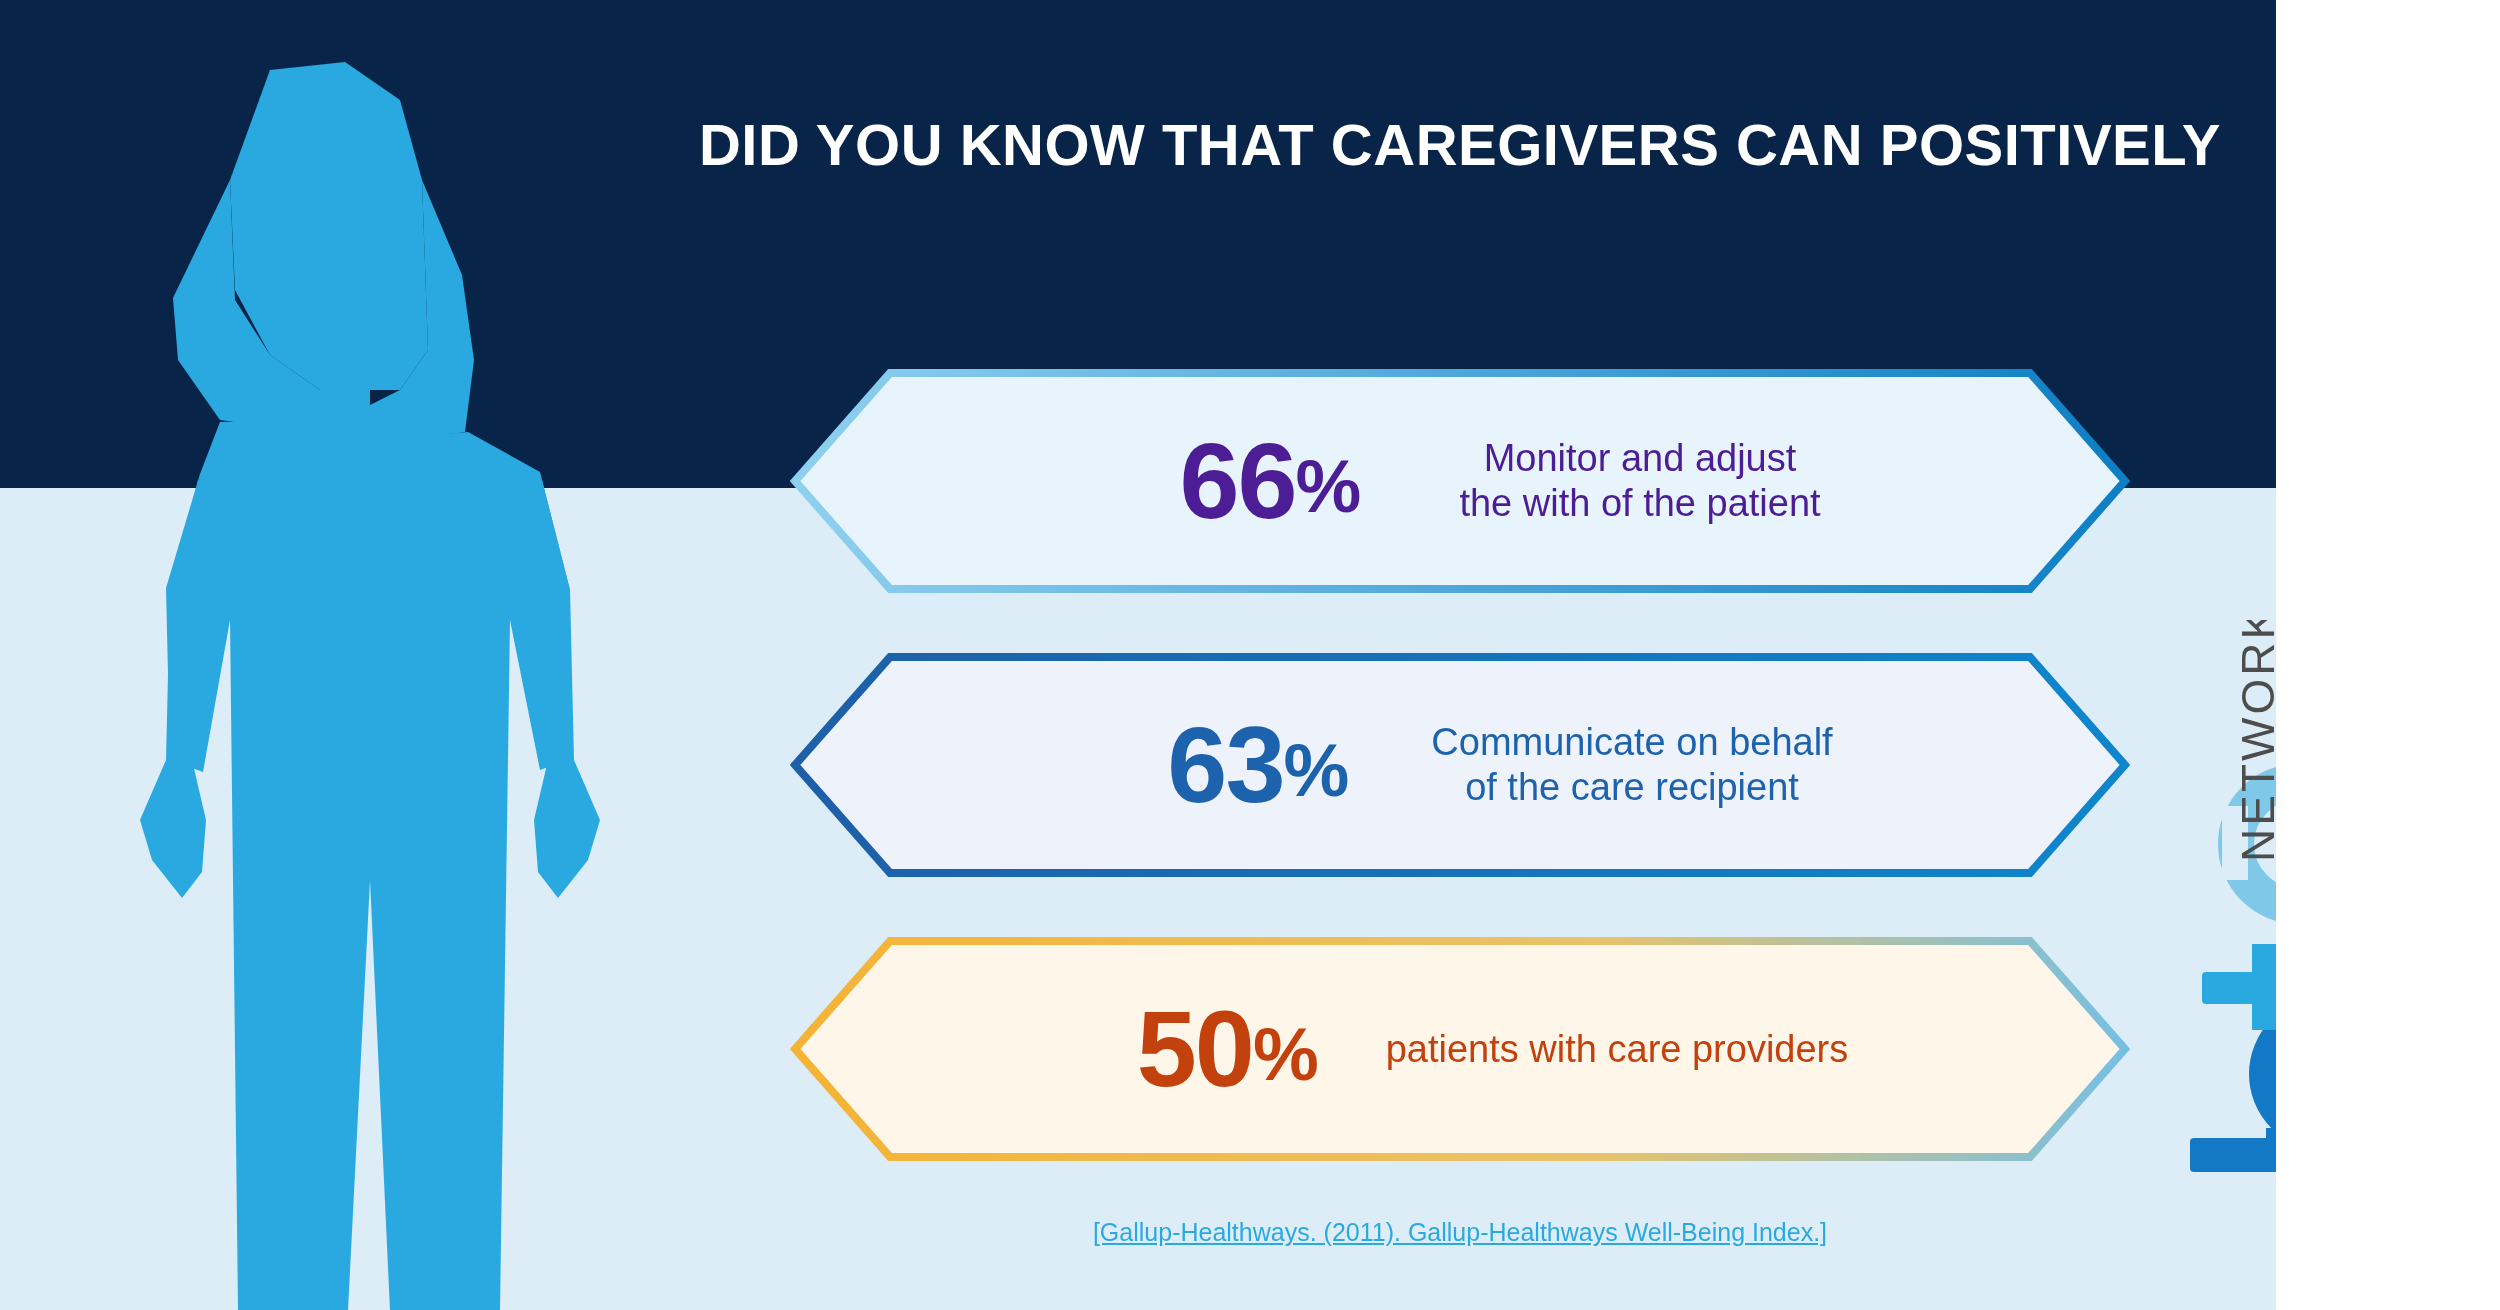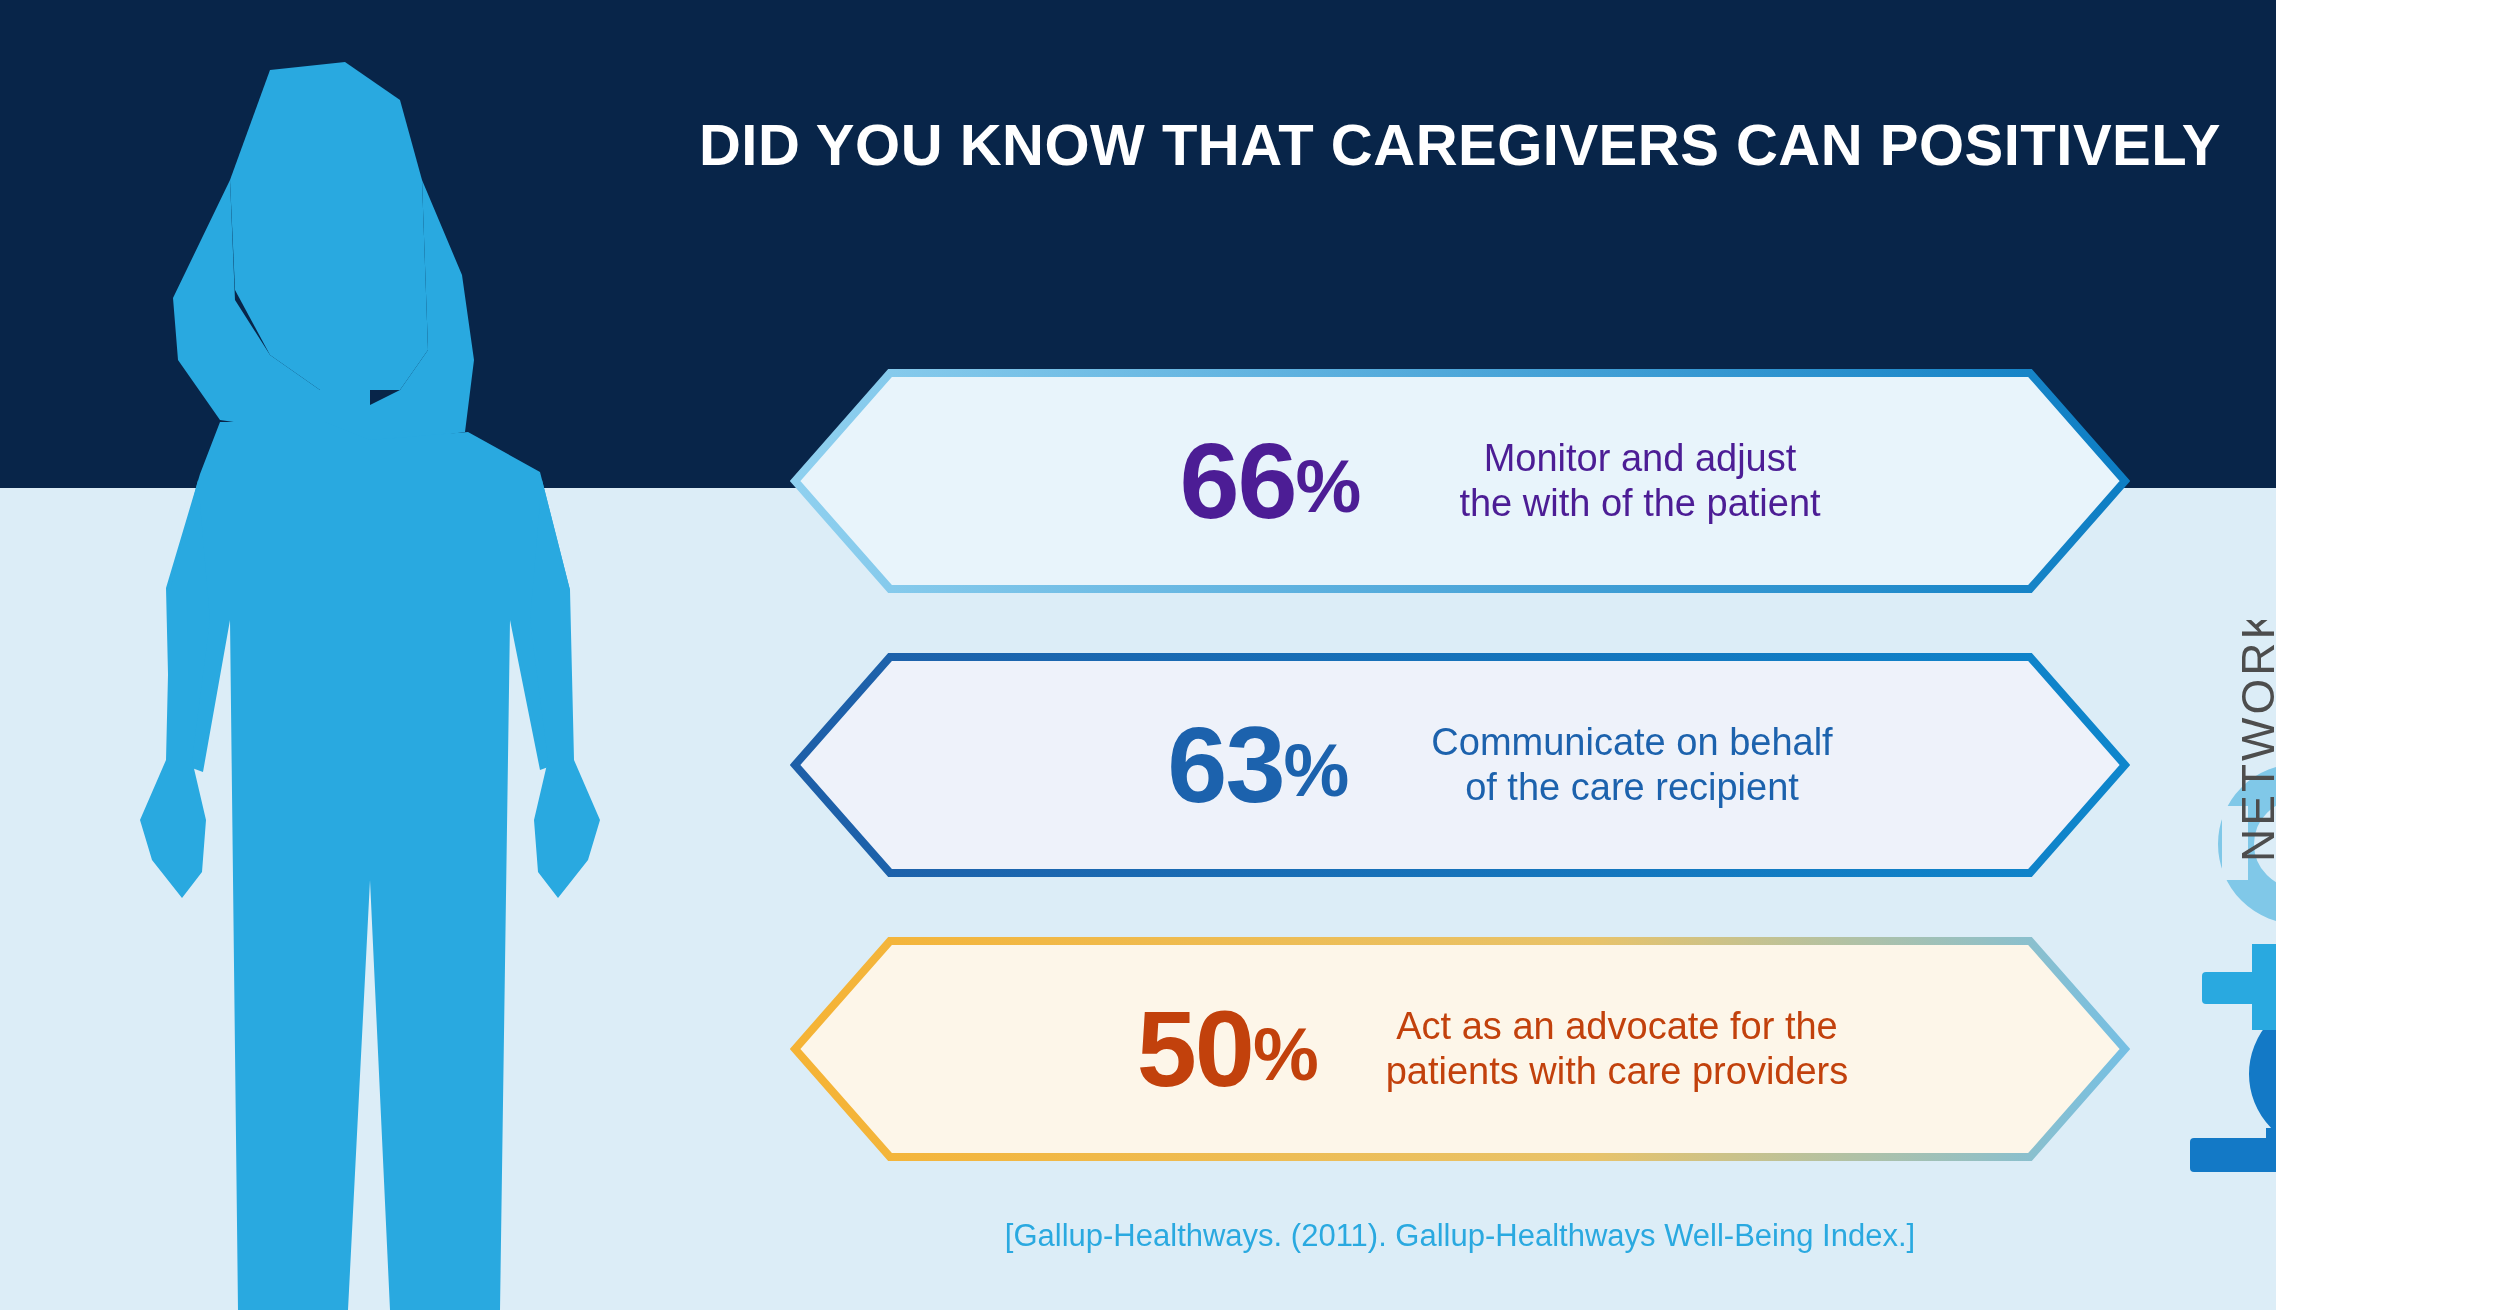--- a/index.html
+++ b/index.html
@@ -119,23 +119,24 @@
   .banner-3 .desc { margin-left: 14px; }
 
   
   .citation {
     position: absolute;
     left: 790px;
     top: 1218px;
     width: 1340px;
     text-align: center;
     color: #2aa9e0;
-    font-size: 31px;
+    font-size: 25px;
     font-weight: 400;
     white-space: nowrap;
+    text-decoration: underline;
   }
 
   
   .logo {
     position: absolute;
     left: 2170px;
     top: 620px;
     width: 330px;
     height: 560px;
   }
@@ -217,21 +218,20 @@
           <stop offset="0%" stop-color="#f5b335"></stop>
           <stop offset="60%" stop-color="#e8c36a"></stop>
           <stop offset="100%" stop-color="#76bfe3"></stop>
         </linearGradient>
       </defs>
       <polygon points="100,5 1240,5 1335,113 1240,221 100,221 5,113" fill="#fdf6e9" stroke="url(#grad3)" stroke-width="8"></polygon>
     </svg>
     <div class="banner-content">
       <div class="pct"><span>50</span><span class="sym">%</span></div>
       <div class="desc">
-        <span class="l">Act as an advocate for the</span>
         <span class="l">patients with care providers</span>
       </div>
     </div>
   </div>
 
   <div class="citation">[Gallup-Healthways. (2011). Gallup-Healthways Well-Being Index.]</div>
 
   <div class="logo">
     <svg viewBox="0 0 330 560" xmlns="http://www.w3.org/2000/svg" aria-hidden="true">
       <g transform="rotate(-90 165 280) translate(0 0)">

